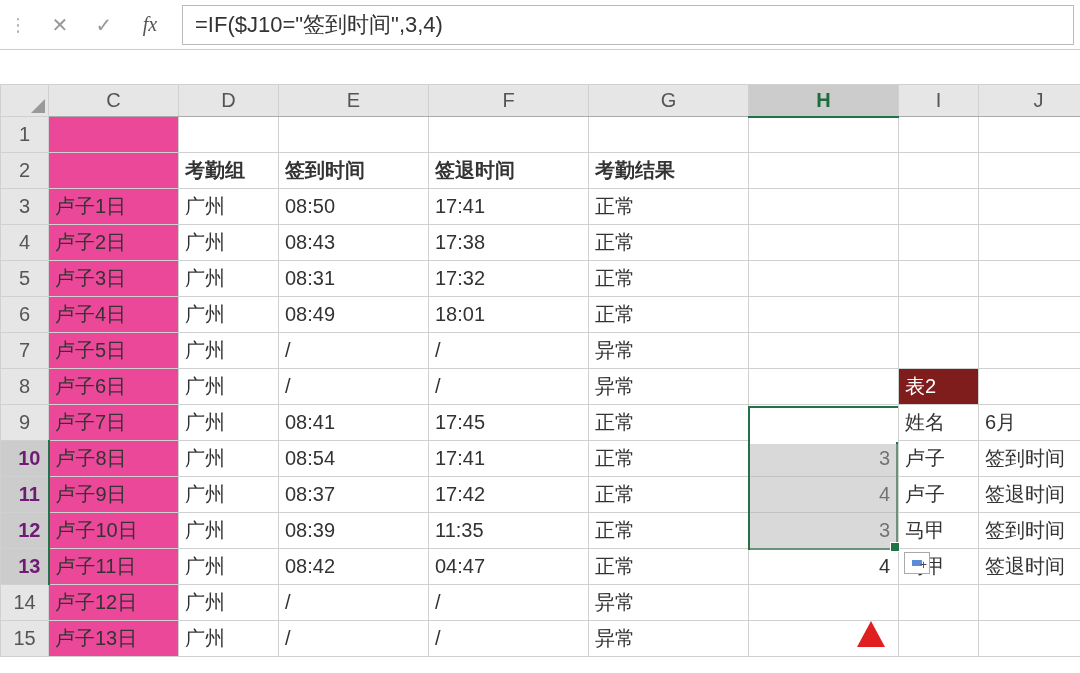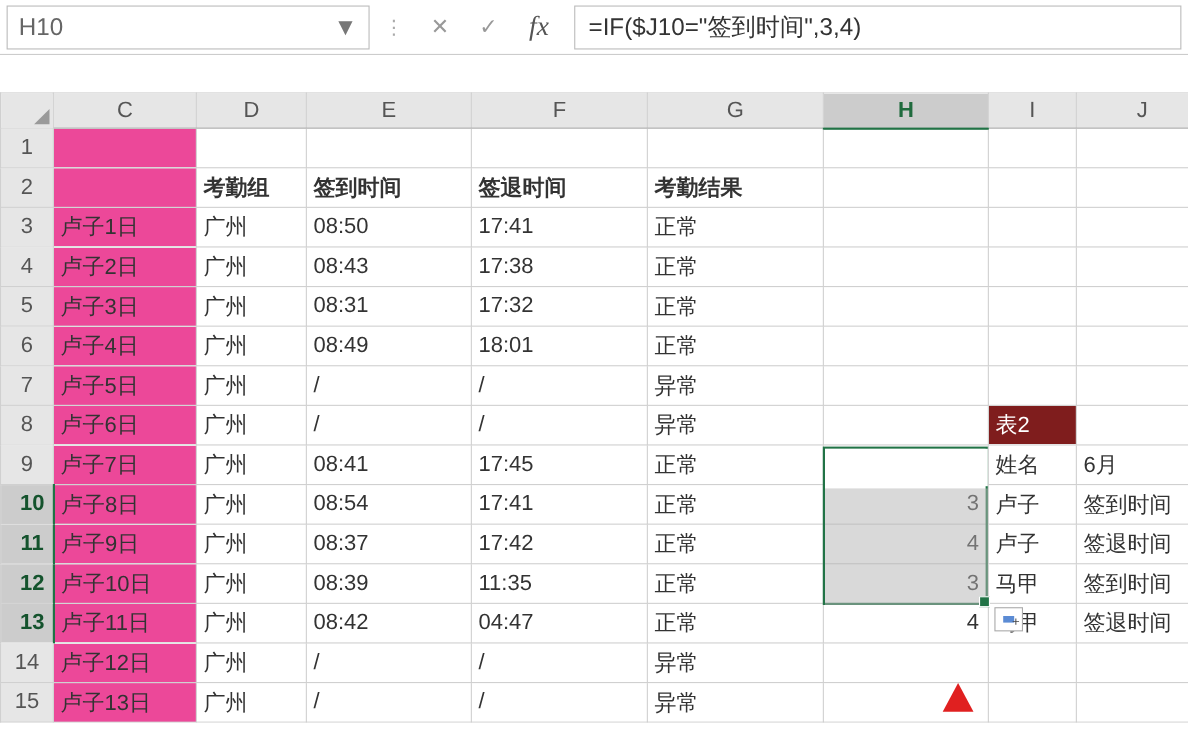--- a/index.html
+++ b/index.html
@@ -47,21 +47,21 @@
     justify-content: center;
     color: #999;
     font-size: 20px;
   }
   .fx-label {
     font-style: italic;
     font-family: "Times New Roman", serif;
     color: #555;
     width: 44px;
     text-align: center;
-    font-size: 25px;
+    font-size: 20px;
   }
   .formula-input {
     flex: 1;
     height: 40px;
     border: 1px solid #bbb;
     display: flex;
     align-items: center;
     padding: 0 12px;
     font-size: 22px;
     color: #333;
@@ -112,21 +112,21 @@
     position: relative;
   }
   .corner::after{
     content:"";
     position:absolute;
     right:3px; bottom:3px;
     width:0;height:0;
     border-left:14px solid transparent;
     border-bottom:14px solid #9a9a9a;
   }
-  .sel-row th.row-head { background: #ccc; color:#14532d; font-weight:bold; border-right:2px solid #217346;padding-left:16px;}
+  .sel-row th.row-head { background: #ccc; color:#701a75; font-weight:bold; border-right:2px solid #217346;padding-left:16px;}
   .yellow { background: #ec4899; }
   td.right { text-align: right; padding-right:8px;}
   th.col-head.active { background:#ccc; color:#206b3e; font-weight:bold; border-bottom:2px solid #217346;}
   .hdr2 td { font-weight: bold; }
   .side-header { background:#7f1d1d; color:#fff; }
 
   
   .sel-rect {
     position:absolute;
     border:2px solid #217346;
@@ -173,24 +173,20 @@
     font-size:11px;
     color:#666;
   }
   .paste-icon .bar{width:10px;height:6px;background:#5b8bd4;margin-right:1px;}
   .paste-icon .plus{position:absolute;right:2px;bottom:1px;font-size:12px;color:#444;}
 </style>
 </head>
 <body>
 
 <div class="formula-bar">
-  <div class="name-box">
-    <span>H10</span>
-    <span class="dd">▼</span>
-  </div>
   <div class="more-dots">⋮</div>
   <div class="fx-controls">
     <div class="fx-btn">✕</div>
     <div class="fx-btn">✓</div>
     <div class="fx-label">fx</div>
   </div>
   <div class="formula-input">
     <span>=IF($J10="签到时间",3,4)</span>
   </div>
 </div>

